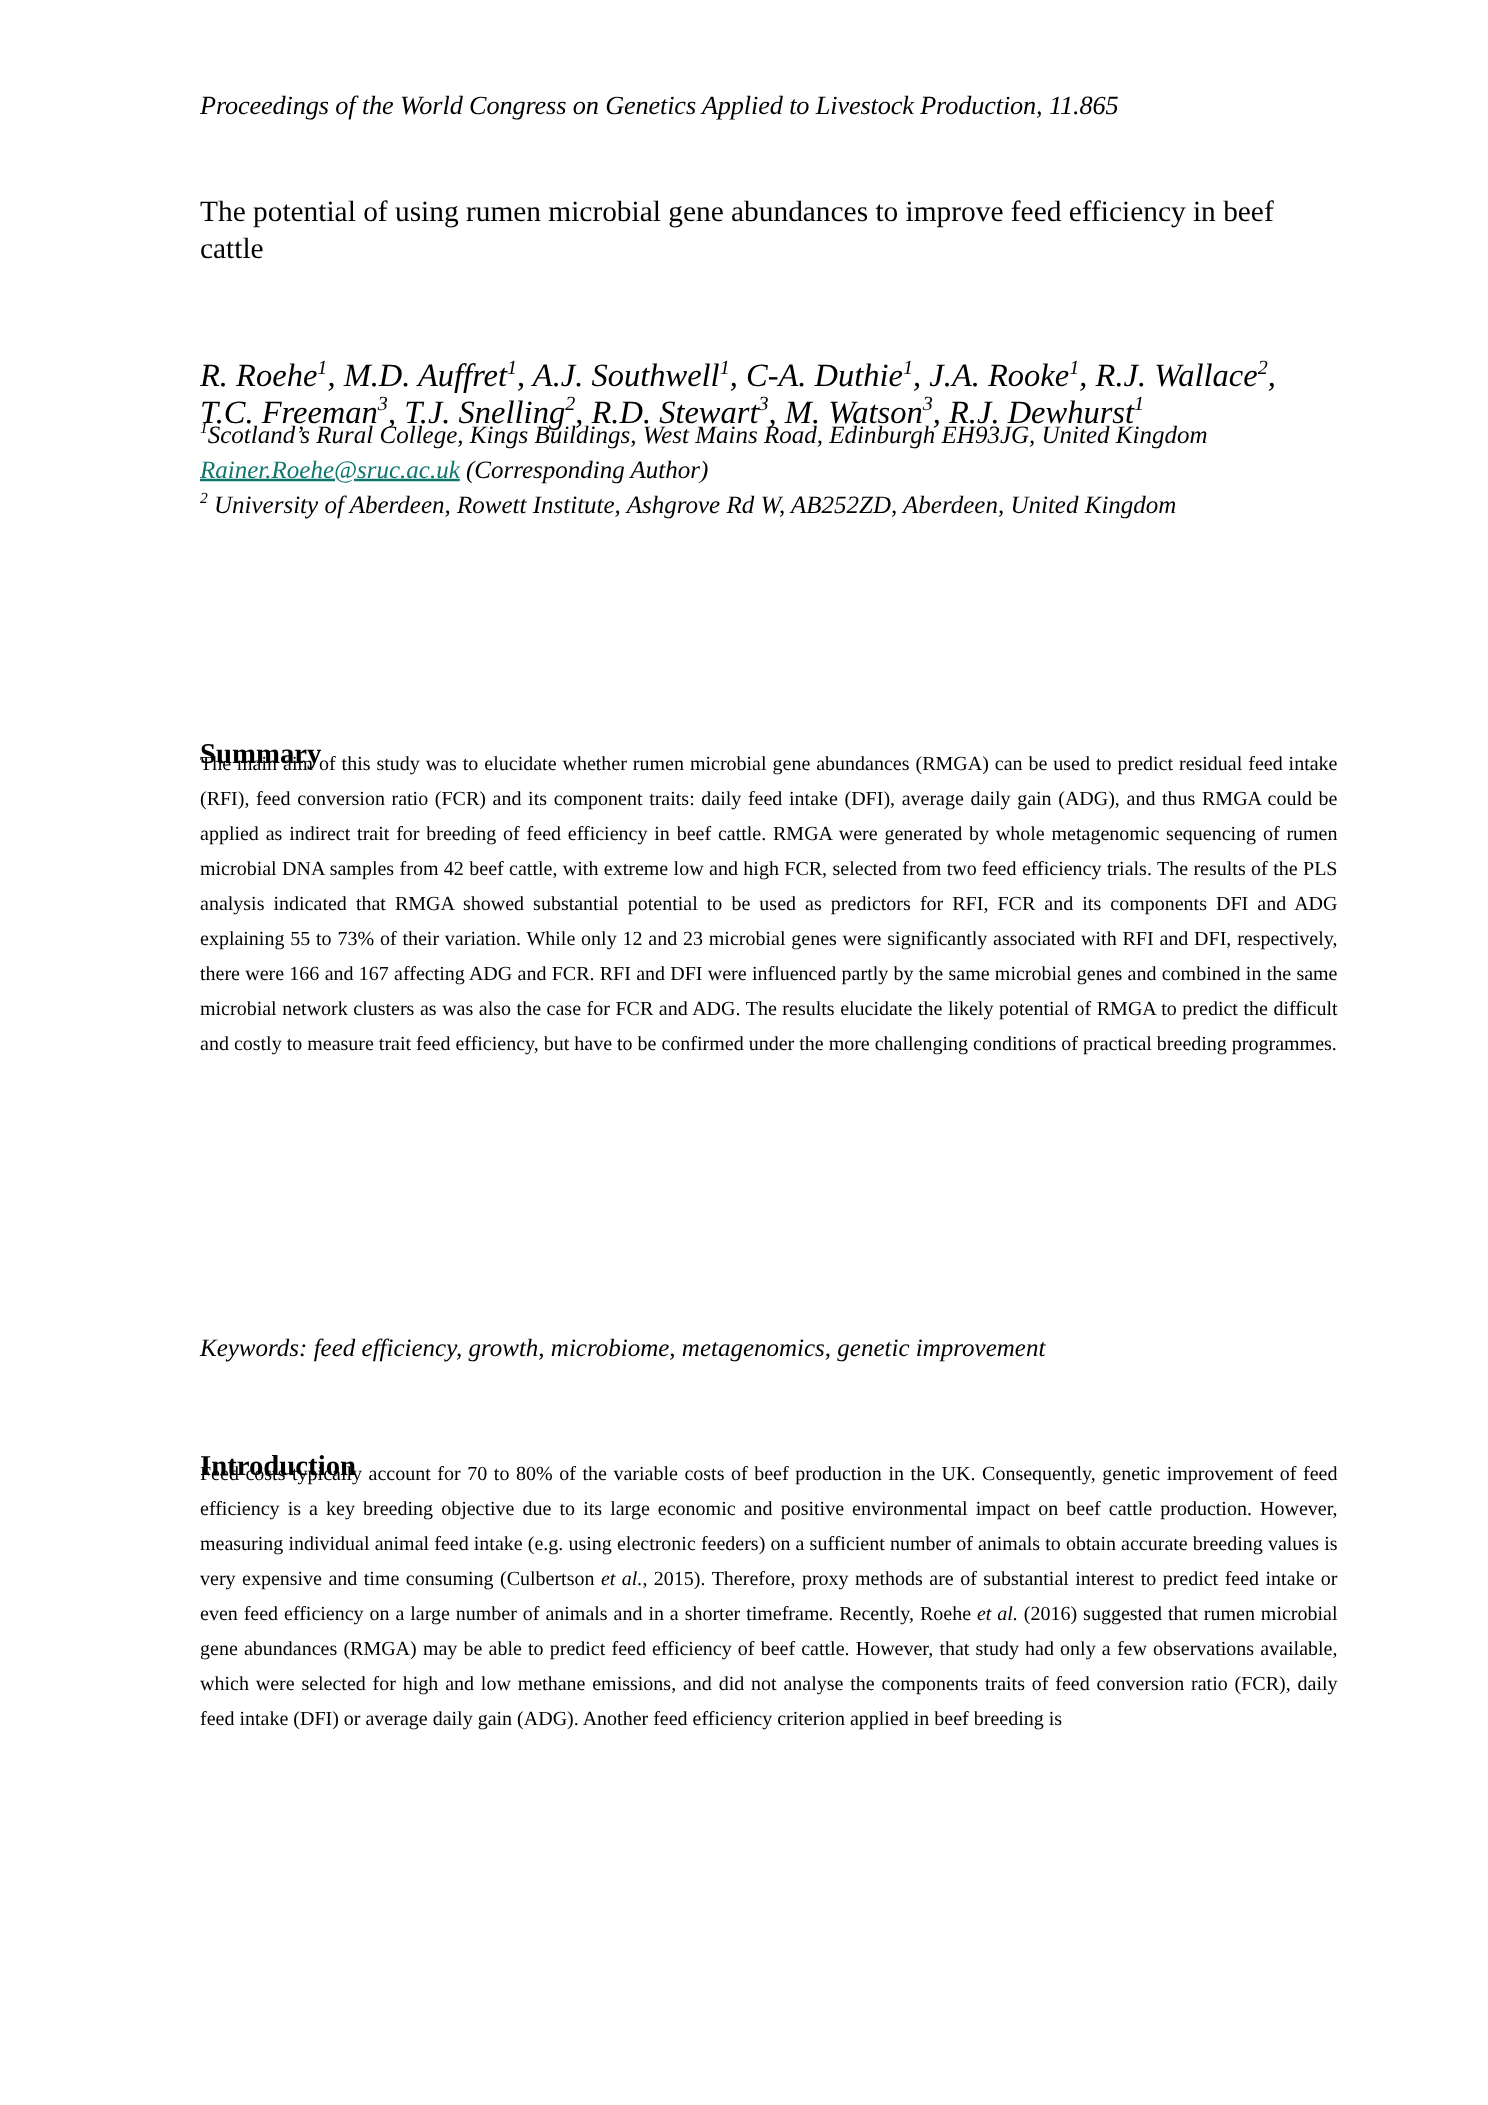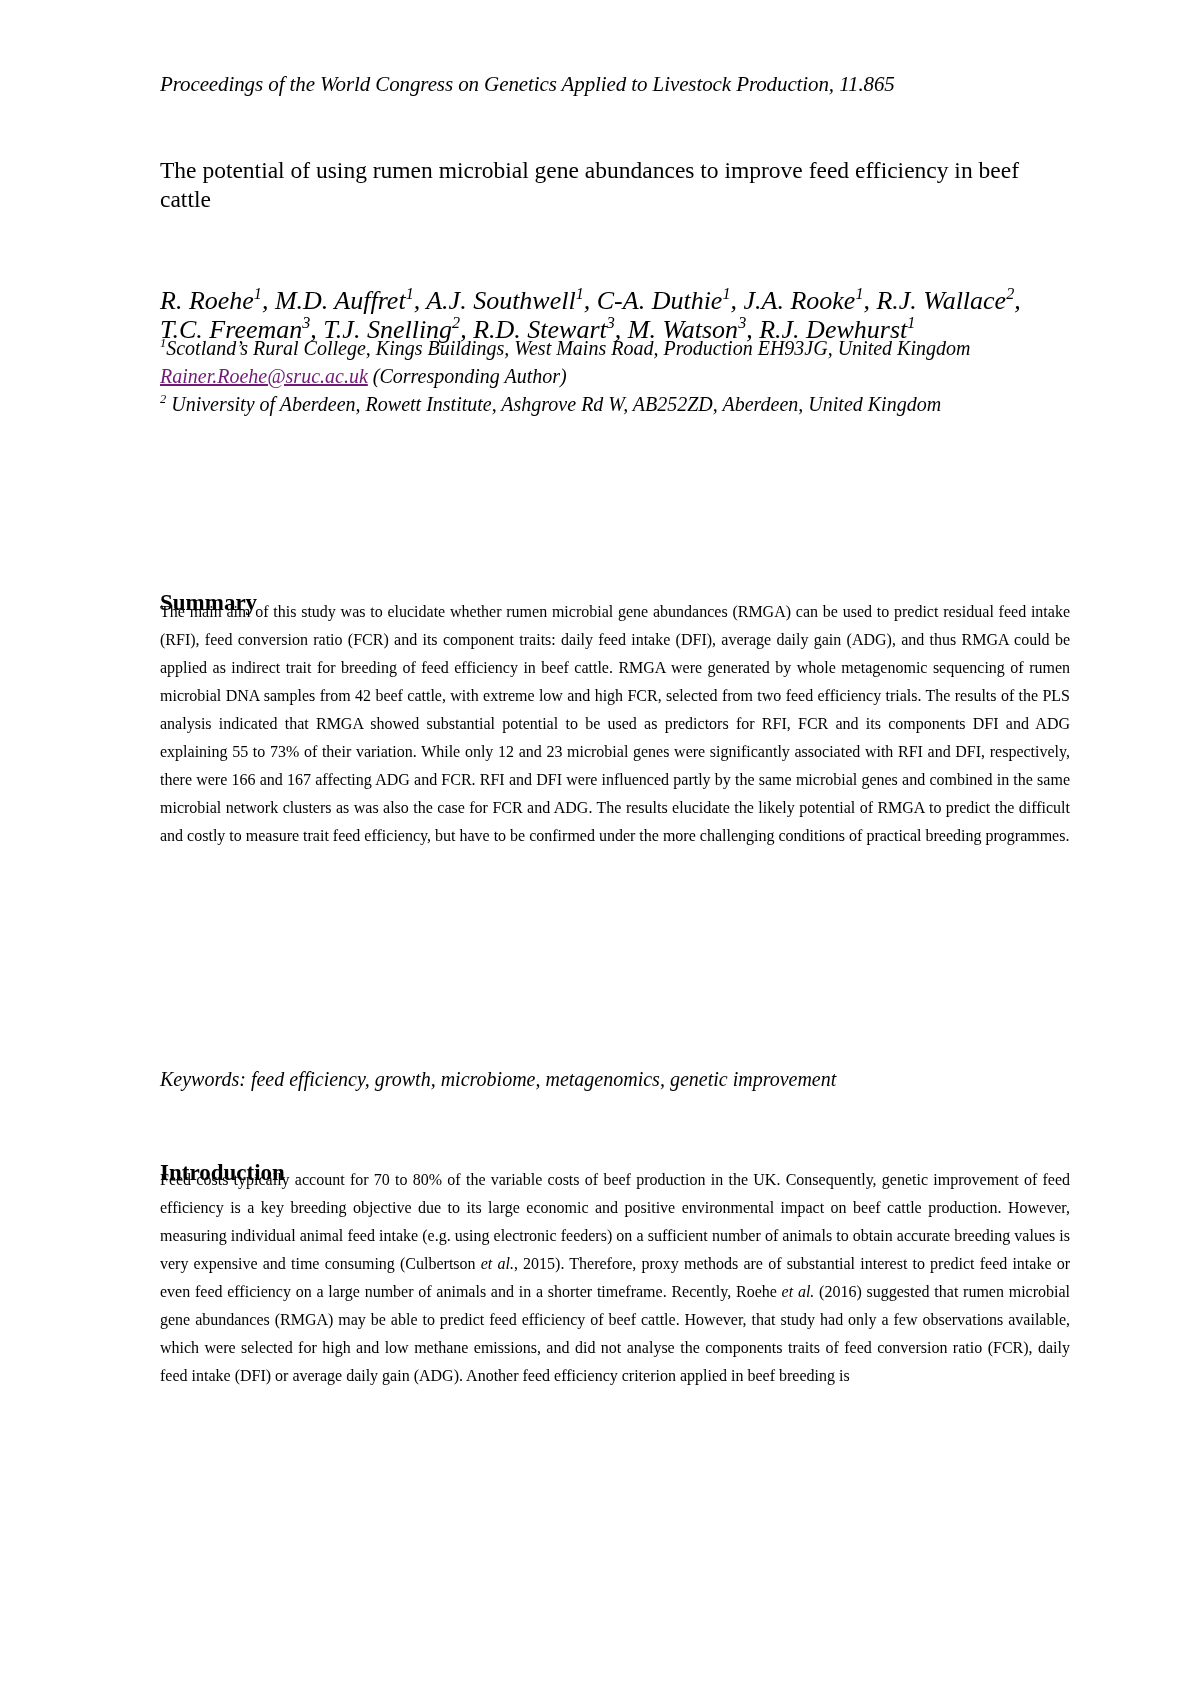--- a/index.html
+++ b/index.html
@@ -4,40 +4,40 @@
 <style>
   html, body { margin: 0; padding: 0; background: #ffffff; }
   body { width: 1190px; height: 1684px; position: relative; overflow: hidden;
          font-family: "Liberation Serif", "DejaVu Serif", serif; color: #000; }
   .page { position: absolute; left: 18px; top: 0; width: 1190px; height: 1684px; }
   .running-head { position: absolute; left: 142px; top: 72px; font-style: italic; font-size: 21px; letter-spacing: -0.1px; }
   .title { position: absolute; left: 142px; top: 156px; width: 900px; font-weight: normal; font-size: 23.5px; line-height: 29px; }
   .authors { position: absolute; left: 142px; top: 250px; width: 905px; font-style: italic; font-size: 26px; line-height: 29px; margin-top: 36px; }
   .affil { position: absolute; left: 142px; top: 334px; width: 905px; font-style: italic; font-size: 20px; line-height: 28px; }
   .affil div { white-space: normal; }
-  .affil a { color: #701a75; text-decoration: underline; }
+  .affil a { color: #0f766e; text-decoration: underline; }
   sup { font-size: 0.62em; vertical-align: super; line-height: 0; }
   .h2 { position: absolute; left: 142px; font-weight: bold; font-size: 23px; margin-top: 48px; }
   .para { position: absolute; left: 142px; width: 910px; font-size: 16px; line-height: 28px; text-align: justify; }
   .para em { font-style: italic; }
   .keywords { position: absolute; left: 142px; top: 1068px; font-style: italic; font-size: 20px; }
 </style>
 </head>
 <body>
 
 <div class="page">
 
   <div class="running-head">Proceedings of the World Congress on Genetics Applied to Livestock Production, 11.865</div>
 
   <div class="title">The potential of using rumen microbial gene abundances to improve feed efficiency in beef cattle</div>
 
   <div class="authors" id="authors"><span>R. Roehe</span><sup>1</sup>, <span>M.D. Auffret</span><sup>1</sup>, <span>A.J. Southwell</span><sup>1</sup>, <span>C-A. Duthie</span><sup>1</sup>, <span>J.A. Rooke</span><sup>1</sup>, <span>R.J. Wallace</span><sup>2</sup>, <span>T.C. Freeman</span><sup>3</sup>, <span>T.J. Snelling</span><sup>2</sup>, <span>R.D. Stewart</span><sup>3</sup>, <span>M. Watson</span><sup>3</sup>, <span>R.J. Dewhurst</span><sup>1</sup></div>
 
   <div class="affil">
-    <div><sup>1</sup><span>Scotland’s Rural College, Kings Buildings, West Mains Road, Production EH93JG, United Kingdom</span></div>
+    <div><sup>1</sup><span>Scotland’s Rural College, Kings Buildings, West Mains Road, Edinburgh EH93JG, United Kingdom</span></div>
     <div><a>Rainer.Roehe@sruc.ac.uk</a><span> (Corresponding Author)</span></div>
     <div><sup>2</sup><span> University of Aberdeen, Rowett Institute,  Ashgrove Rd W, AB252ZD, Aberdeen, United Kingdom</span></div>
   </div>
 
   <div class="h2" style="top:542px;">Summary</div>
 
   <div class="para" style="top:598px;">The main aim of this study was to elucidate whether rumen microbial gene abundances (RMGA) can be used to predict residual feed intake (RFI), feed conversion ratio (FCR) and its component traits: daily feed intake (DFI), average daily gain (ADG), and thus RMGA could be applied as indirect trait for breeding of feed efficiency in beef cattle. RMGA were generated by whole metagenomic sequencing of rumen microbial DNA samples from 42 beef cattle, with extreme low and high FCR, selected from two feed efficiency trials. The results of the PLS analysis indicated that RMGA showed substantial potential to be used as predictors for RFI, FCR and its components DFI and ADG explaining 55 to 73% of their variation. While only 12 and 23 microbial genes were significantly associated with RFI and DFI, respectively, there were 166 and 167 affecting ADG and FCR. RFI and DFI were influenced partly by the same microbial genes and combined in the same microbial network clusters as was also the case for FCR and ADG. The results elucidate the likely potential of RMGA to predict the difficult and costly to measure trait feed efficiency, but have to be confirmed under the more challenging conditions of practical breeding programmes.</div>
 
   <div class="keywords">Keywords: feed efficiency, growth, microbiome, metagenomics, genetic improvement</div>
 

